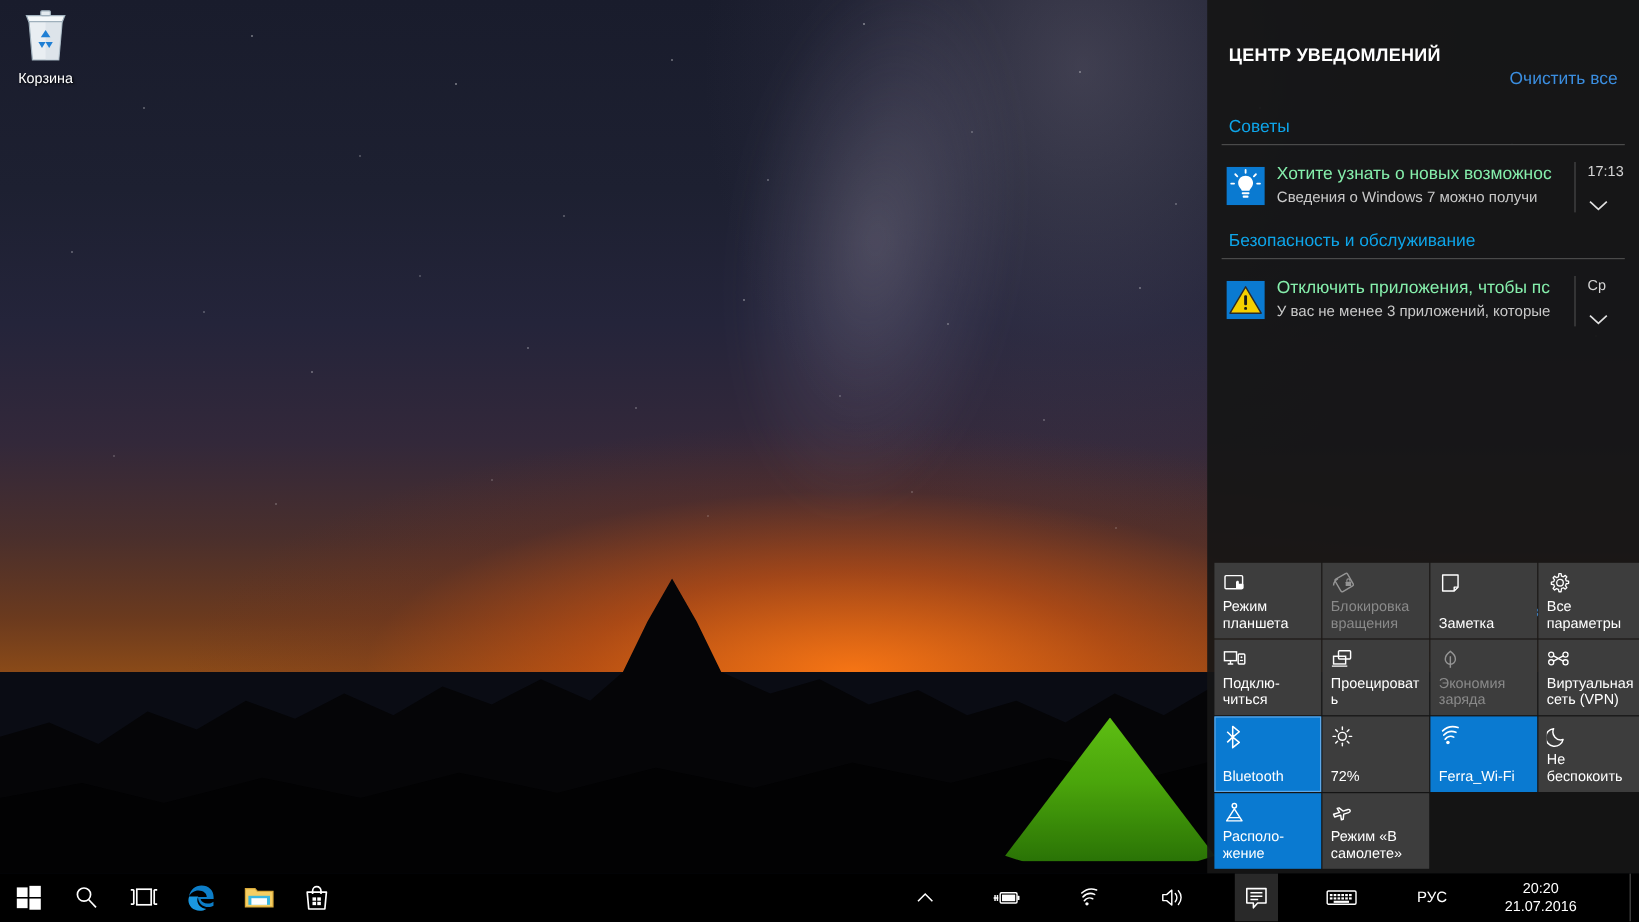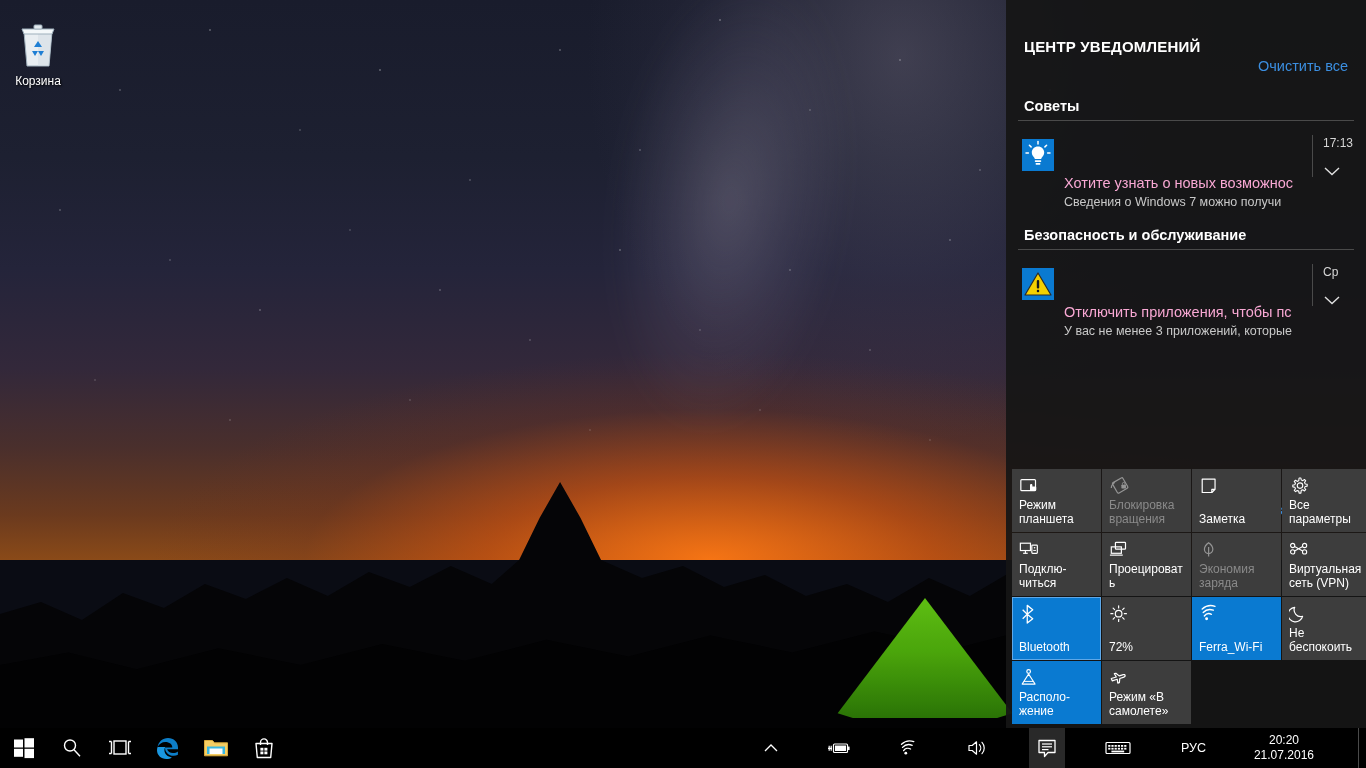--- a/index.html
+++ b/index.html
@@ -118,21 +118,21 @@
   .tent-glow {
     position: absolute;
     left: 800px; bottom: -10px;
     width: 250px; height: 170px;
     background: radial-gradient(ellipse 120px 80px at 50% 60%, rgba(110,220,30,0.28) 0%, rgba(70,160,20,0.10) 50%, rgba(0,0,0,0) 78%);
   }
 
   
   #desktop-icon {
     position: absolute;
-    left: 6px; top: 22px;
+    left: 6px; top: 6px;
     width: 64px;
     text-align: center;
     cursor: default;
   }
   .bin-glyph { width: 64px; height: 50px; display: block; margin: 0 auto; }
   #desktop-icon .label {
     margin-top: 2px;
     color: #fff;
     font-size: 12px;
     text-shadow: 1px 1px 2px rgba(0,0,0,.95);
@@ -165,22 +165,22 @@
     cursor: pointer;
     margin-top: 40px;
   }
   .ac-body {
     height: 418px;
     overflow: hidden;
     padding-top: 14px;
   }
   .sec-title {
     font-size: 14.5px;
-    font-weight: bold;
-    color: #ffffff;
+    font-weight: normal;
+    color: #0ea5e9;
     padding: 10px 18px 6px 18px;
   }
   .sec-rule {
     height: 1px;
     margin: 0 12px 8px 12px;
     background: #4a4a4a;
   }
   .notif {
     display: flex;
     align-items: flex-start;
@@ -191,24 +191,23 @@
     flex: 0 0 32px;
     width: 32px; height: 32px;
     margin: 4px 10px 0 4px;
     display: flex;
     align-items: center;
     justify-content: center;
   }
   .notif-text { flex: 1 1 auto; min-width: 0; overflow: hidden; }
   .notif-title {
     font-size: 14.5px;
-    color: #f9a8d4;
+    color: #86efac;
     white-space: nowrap;
     line-height: 20px;
-    margin-top: 38px;
   }
   .notif-sub {
     font-size: 12.5px;
     color: #c9c9c9;
     white-space: nowrap;
     line-height: 18px;
   }
   .notif-right {
     flex: 0 0 46px;
     border-left: 1px solid #4a4a4a;

